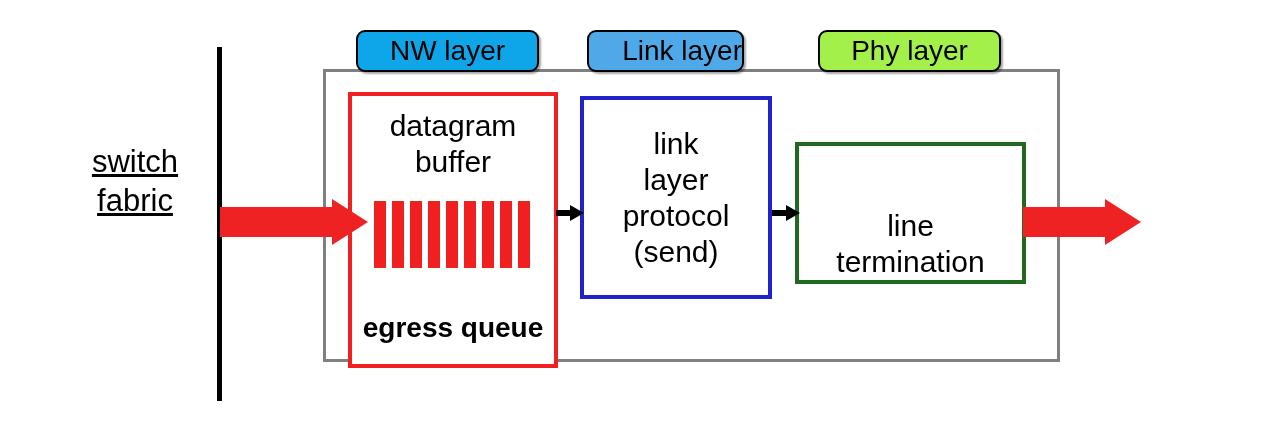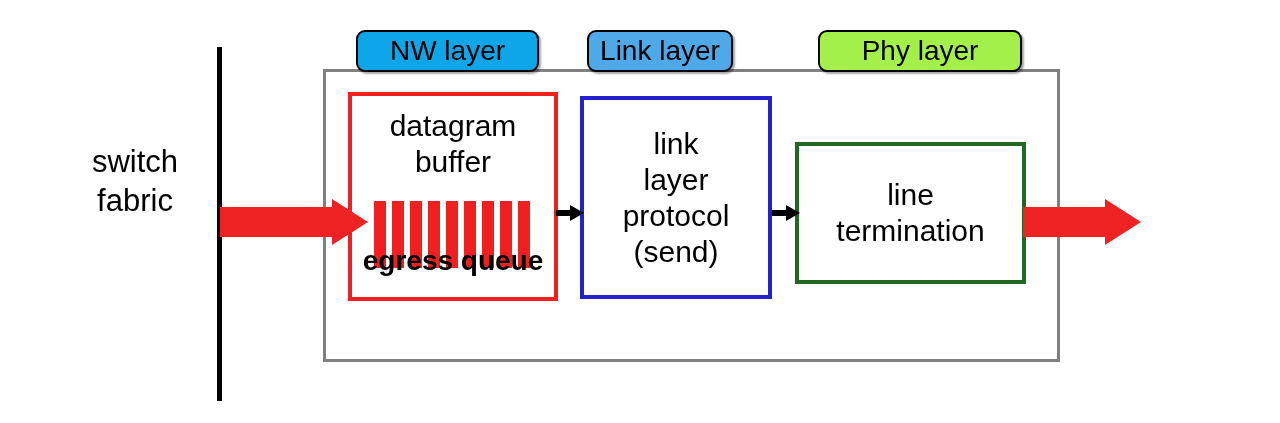--- a/index.html
+++ b/index.html
@@ -24,20 +24,21 @@
   .switch-fabric-label {
     position: absolute;
     left: 60px;
     top: 142px;
     width: 150px;
     text-align: center;
     font-size: 31px;
     line-height: 39px;
     color: #000;
     white-space: pre-line;
+    text-decoration: underline;
   }
   .fabric-line {
     position: absolute;
     left: 217px;
     top: 47px;
     width: 5px;
     height: 354px;
     background: #000000;
   }
 
@@ -62,48 +63,49 @@
     box-sizing: border-box;
     display: flex;
     align-items: center;
     justify-content: center;
     font-size: 28px;
     line-height: 1;
     color: #000000;
     box-shadow: 2px 2px 2px rgba(0,0,0,0.35);
   }
   .pill-nw   { left: 356px; top: 30px; width: 183px; }
-  .pill-link { left: 587px; top: 30px; width: 146px; }
-  .pill-phy  { left: 818px; top: 30px; width: 204px; }
+  .pill-link { left: 587px; top: 30px; width: 157px; justify-content: flex-end; }
+  .pill-phy  { left: 818px; top: 30px; width: 183px; }
 
   
   .block {
     position: absolute;
     box-sizing: border-box;
     background: #ffffff;
     display: flex;
     align-items: center;
     justify-content: center;
     text-align: center;
   }
   .block-datagram {
     left: 348px; top: 92px;
-    width: 210px; height: 209px;
+    width: 210px; height: 276px;
     border: 4px solid #f02020;
     display: block;
   }
   .block-linklayer {
     left: 580px; top: 96px;
     width: 192px; height: 203px;
     border: 4px solid #2222cc;
   }
   .block-linetermination {
     left: 795px; top: 142px;
     width: 231px; height: 142px;
     border: 4px solid #216921;
+    align-items: flex-end;
   }
 
   .block-title {
     font-size: 30px;
     line-height: 36px;
     white-space: pre-line;
     text-align: center;
   }
   .datagram-title {
     margin-top: 12px;

